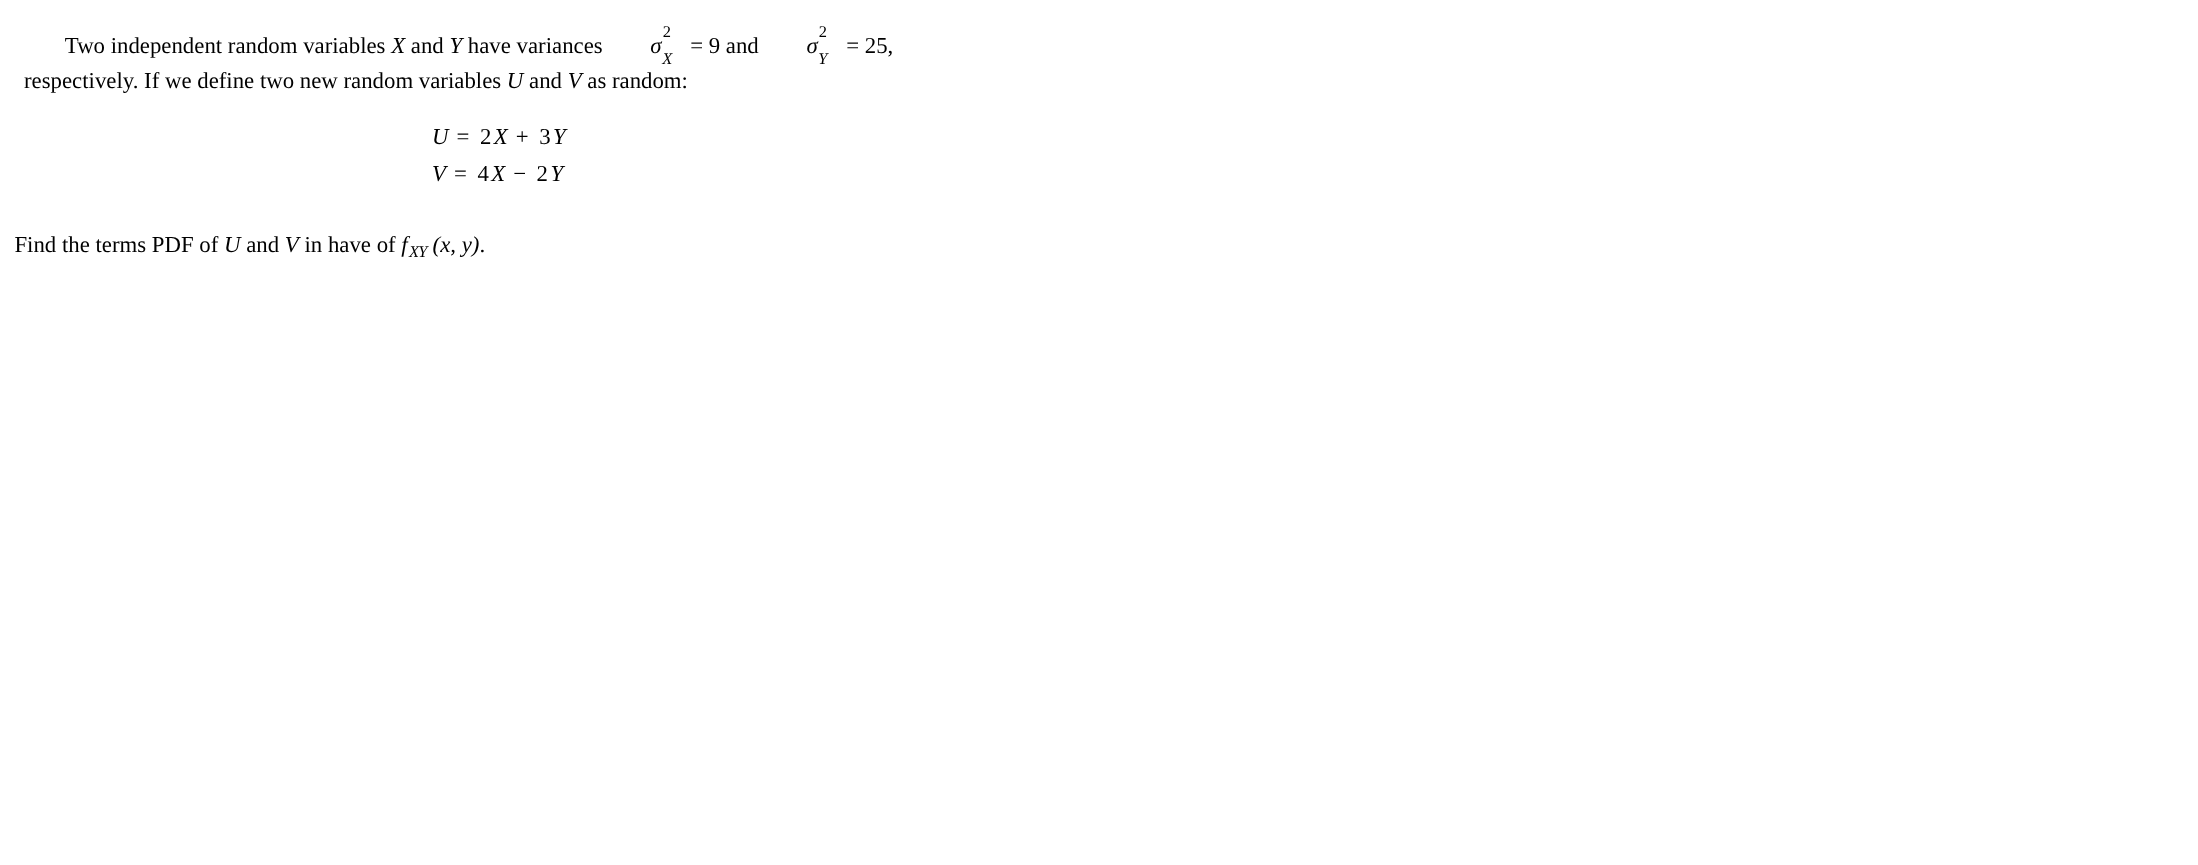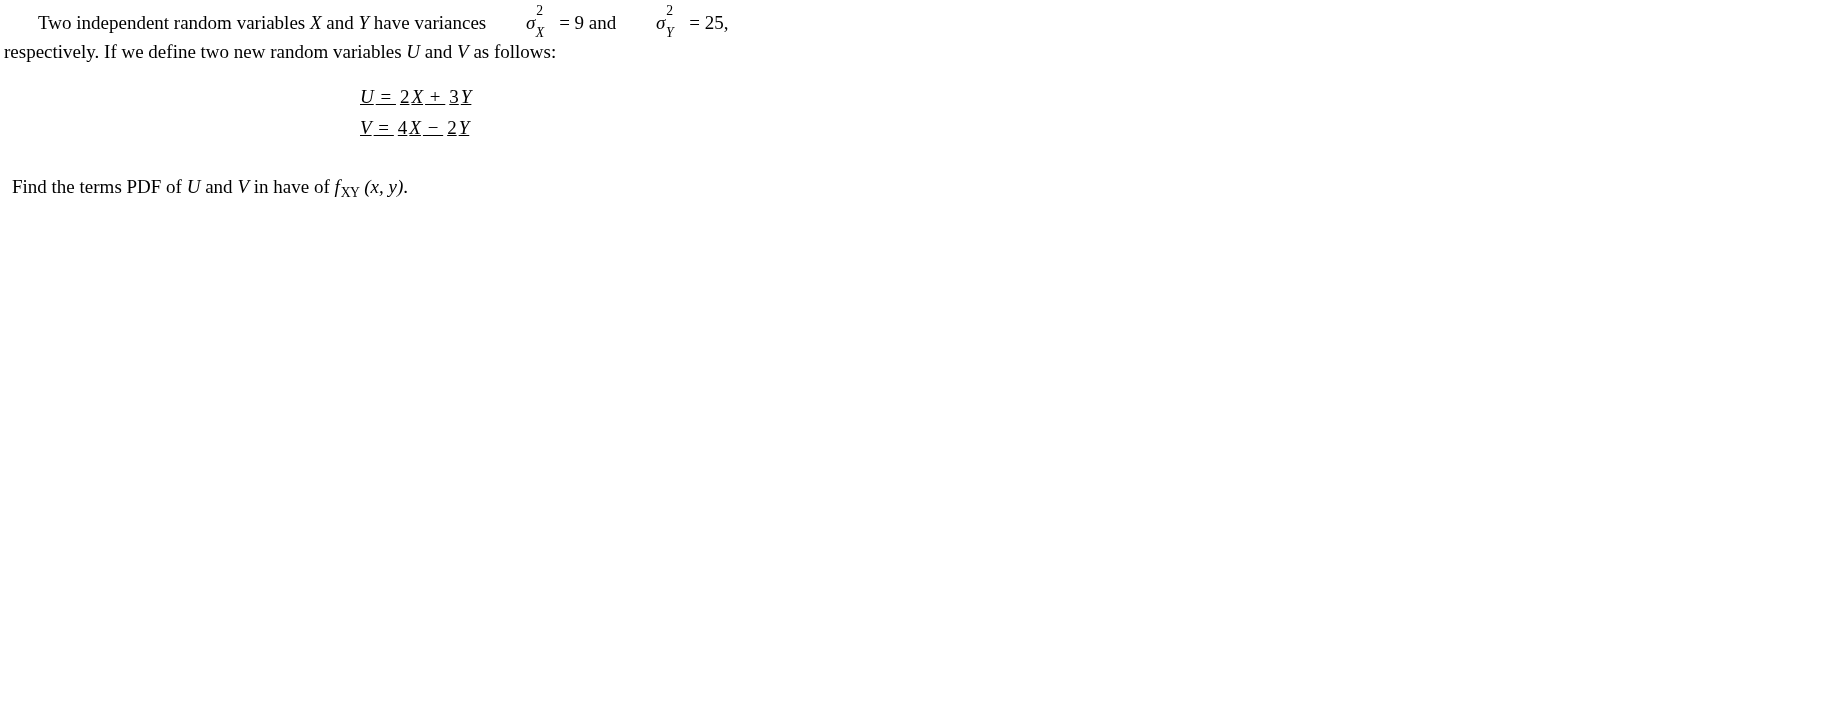--- a/index.html
+++ b/index.html
@@ -9,28 +9,27 @@
       margin: 0;
       padding: 8px 0 0 0;
       line-height: 1.55;
       background: #fff;
     }
     .content {
       max-width: 900px;
     }
     .para1 {
       text-align: justify;
-      margin: 0;
+      margin: 16px;
       padding-left: 4px;
       text-indent: 34px;
     }
     .equations {
       margin: 14px 0 28px 0;
       padding-left: 360px;
-      text-decoration: underline;
     }
     .eq-line {
       font-style: italic;
       white-space: nowrap;
       padding: 1px 0;
     }
     .para2 {
       margin: 0;
       padding-left: 12px;
       text-indent: 0;
@@ -66,35 +65,36 @@
     }
     .fsub {
       display: inline-block;
       position: relative;
     }
     .fsub .f { font-style: italic; }
     .fsub .xy {
       position: relative;
       top: 0.32em;
       font-size: 0.72em;
+      font-style: italic;
       letter-spacing: -0.5px;
       margin-left: 1px;
     }
     .eqsym { font-style: normal; padding: 0 2px; }
   </style>
 </head>
 <body>
 
 <div class="content">
 
   <p class="para1">
     <span>Two  independent  random  variables </span><span class="it">X</span><span> and </span><span class="it">Y</span><span> have  variances </span><span class="varblock"><span class="sigma greek">σ</span><span class="sup">2</span><span class="sub">X</span><span class="pad"></span></span><span> = 9</span><span>  and  </span><span class="varblock"><span class="sigma greek">σ</span><span class="sup">2</span><span class="sub">Y</span><span class="pad"></span></span><span> = 25,</span>
     <br>
     <span style="display:inline-block; text-indent:0;">
-      <span>respectively. If we define two new random variables </span><span class="it">U</span><span> and </span><span class="it">V</span><span> as follows:</span>
+      <span>respectively. If we define two new random variables </span><span class="it">U</span><span> and </span><span class="it">V</span><span> as random:</span>
     </span>
   </p>
 
   <div class="equations">
     <div class="eq-line">
       <span class="it">U</span><span class="eqsym"> = </span><span class="eqsym">2</span><span class="it">X</span><span class="eqsym"> + </span><span class="eqsym">3</span><span class="it">Y</span>
     </div>
     <div class="eq-line">
       <span class="it">V</span><span class="eqsym"> = </span><span class="eqsym">4</span><span class="it">X</span><span class="eqsym"> − </span><span class="eqsym">2</span><span class="it">Y</span>
     </div>

